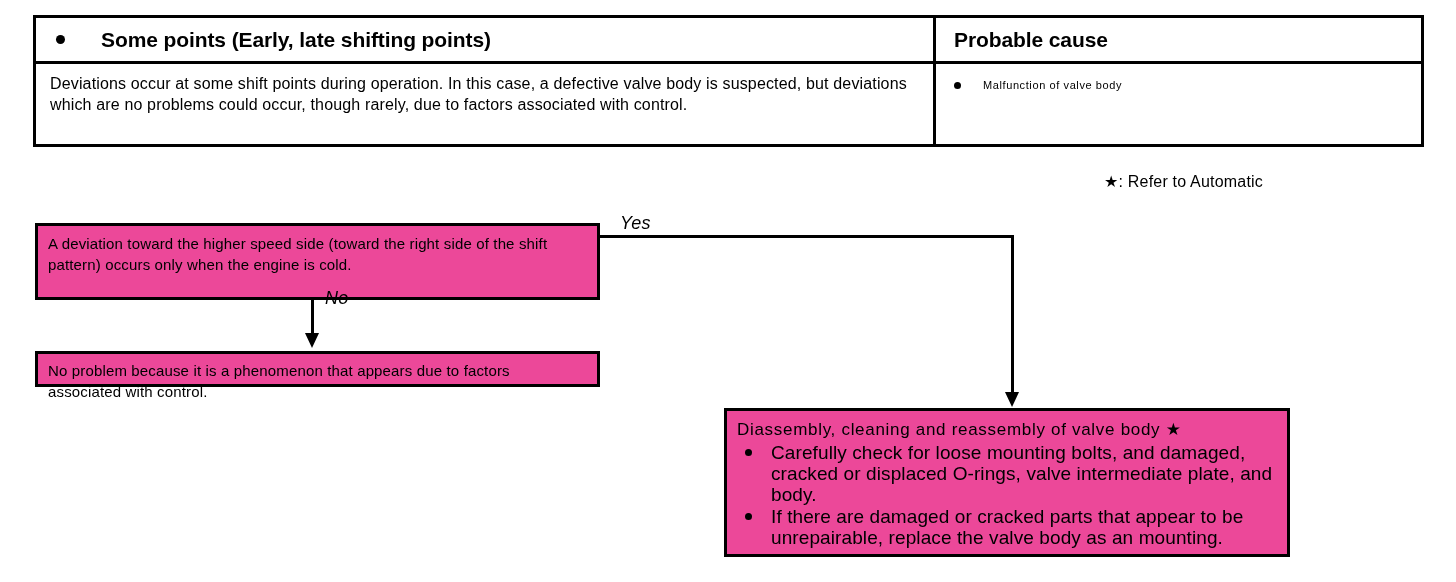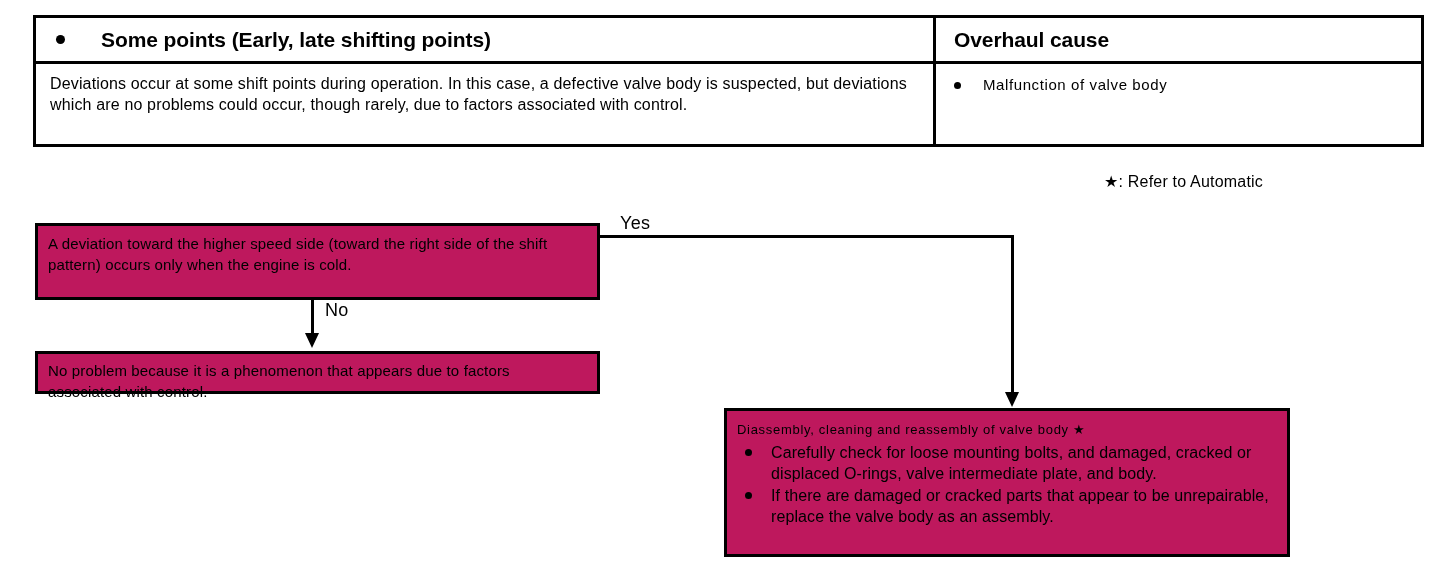--- a/index.html
+++ b/index.html
@@ -107,21 +107,21 @@
     display: inline-block;
     width: 7px;
     height: 7px;
     border-radius: 50%;
     background: #000;
     margin-right: 22px;
     margin-top: 7px;
     flex: 0 0 auto;
   }
   .td-right .txt {
-    font-size: 15px;
+    font-size: 11px;
     line-height: 20px;
     letter-spacing: 0.6px;
   }
 
   
   .footnote {
     position: absolute;
     left: 1104px;
     top: 168px;
     font-size: 16px;
@@ -129,66 +129,66 @@
     letter-spacing: 0.2px;
     white-space: nowrap;
   }
   .footnote .ln2 { padding-left: 30px; }
 
   
   .flowbox {
     position: absolute;
     box-sizing: border-box;
     border: 3px solid #000;
-    background: #be185d;
+    background: #ec4899;
   }
   #box-cold {
     left: 35px;
     top: 223px;
     width: 565px;
     height: 77px;
     padding: 7px 10px 0 10px;
   }
   #box-cold p {
     margin: 0;
     font-size: 15px;
     line-height: 21px;
     letter-spacing: 0.15px;
   }
   #box-noproblem {
     left: 35px;
     top: 351px;
     width: 565px;
-    height: 43px;
+    height: 36px;
     padding: 6px 10px 0 10px;
   }
   #box-noproblem p {
     margin: 0;
     font-size: 15px;
     line-height: 21px;
     letter-spacing: 0.15px;
   }
   #box-disassembly {
     left: 724px;
     top: 408px;
     width: 566px;
     height: 149px;
     padding: 8px 8px 0 10px;
   }
   #box-disassembly .headline {
     margin: 0 0 2px 0;
-    font-size: 13px;
+    font-size: 17px;
     line-height: 21px;
     letter-spacing: 0.7px;
   }
   .blist { margin: 0; padding: 0; list-style: none; }
   .blist li {
     position: relative;
     padding-left: 34px;
-    font-size: 16px;
+    font-size: 19px;
     line-height: 21px;
     letter-spacing: 0.1px;
     margin-bottom: 1px;
   }
   .blist li .bullet {
     position: absolute;
     left: 8px;
     top: 7px;
     width: 7px;
     height: 7px;
@@ -213,41 +213,42 @@
     height: 0;
     border-left: 7px solid transparent;
     border-right: 7px solid transparent;
     border-top: 15px solid #000;
   }
   .lbl {
     position: absolute;
     font-size: 18px;
     letter-spacing: 0.3px;
     white-space: nowrap;
+    font-style: italic;
   }
   #label-yes { left: 620px; top: 213px; }
-  #label-no  { left: 325px; top: 300px; }
+  #label-no  { left: 325px; top: 288px; }
 </style>
 </head>
 <body>
 
 <div id="page">
 
   <div class="table">
 
     <div class="table-hrule"></div>
     <div class="table-vrule"></div>
 
     <div class="th-left">
       <span class="bullet"></span>
       <span class="th-text">Some points (Early, late shifting points)</span>
     </div>
 
     <div class="th-right">
-      <span class="th-text">Overhaul cause</span>
+      <span class="th-text">Probable cause</span>
     </div>
 
     <div class="td-left">
       <p>Deviations occur at some shift points during operation. In this case, a defective valve body is suspected, but deviations which are no problems could occur, though rarely, due to factors associated with control.</p>
     </div>
 
     <div class="td-right">
       <span class="bullet"></span>
       <span class="txt">Malfunction of valve body</span>
     </div>
@@ -276,18 +277,18 @@
 
   <div class="flowbox" id="box-disassembly">
     <p class="headline">Diassembly, cleaning and reassembly of valve body ★</p>
     <ul class="blist">
       <li>
         <span class="bullet"></span>
         <span>Carefully check for loose mounting bolts, and damaged, cracked or displaced O-rings, valve intermediate plate, and body.</span>
       </li>
       <li>
         <span class="bullet"></span>
-        <span>If there are damaged or cracked parts that appear to be unrepairable, replace the valve body as an assembly.</span>
+        <span>If there are damaged or cracked parts that appear to be unrepairable, replace the valve body as an mounting.</span>
       </li>
     </ul>
   </div>
 
 </div>
 
 </body></html>

